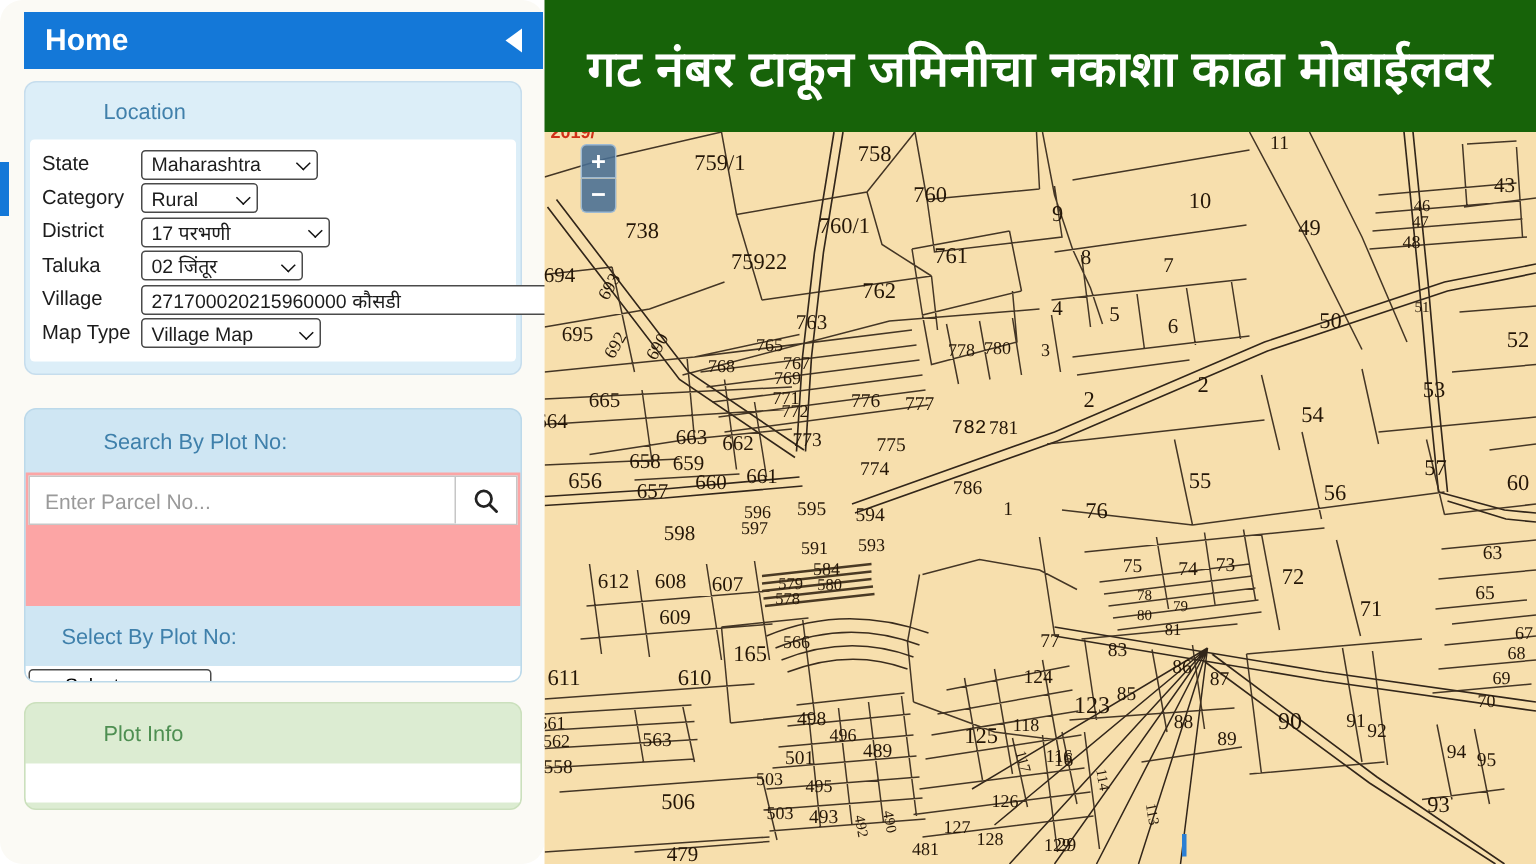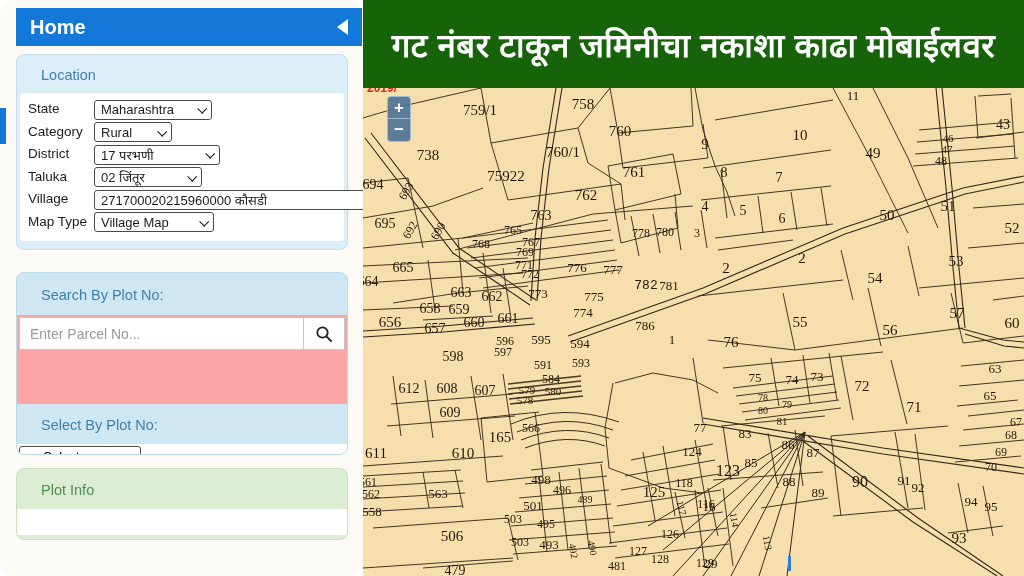--- a/index.html
+++ b/index.html
@@ -7,21 +7,21 @@
        font-family:"Liberation Sans",sans-serif;}
   
   .sidebar{position:absolute;left:0;top:0;width:363px;height:576px;background:#fbfaf5;border-radius:15px;}
   .home-bar{position:absolute;left:16px;top:8px;width:346px;height:38px;background:#1478d8;
             color:#fff;display:flex;align-items:center;justify-content:space-between;
             padding:0 14px;box-sizing:border-box;font-size:20px;font-weight:bold;}
   .tri-left{width:0;height:0;border-top:8px solid transparent;border-bottom:8px solid transparent;
             border-right:11px solid #ffffff;cursor:pointer;}
   .edge-tab{position:absolute;left:0;top:108px;width:6px;height:36px;background:#1478d8;}
   .panel{position:absolute;left:16px;box-sizing:border-box;border-radius:8px;}
-  .p-h{font-size:14.5px;}
+  .p-h{font-size:14.5px;margin-left:28px;}
   
   .p-loc{top:54px;width:332px;height:196px;background:#dceef8;border:1px solid #c6dded;}
   .p-loc .p-h{color:#4180ab;padding:12px 0 10px 24px;}
   .loc-form{background:#fff;margin:0 3px;border-radius:3px;padding:4px 0 6px 4px;height:148px;box-sizing:border-box;}
   .row{display:flex;align-items:center;margin:2.5px 0 2.5px 4px;font-size:13.5px;color:#1c1c1c;}
   .row .lab{width:66px;flex:none;line-height:1.05;}
   .fsel{display:inline-flex;align-items:center;justify-content:space-between;border:1px solid #4a4a4a;
         border-radius:3px;background:#fff;height:20px;padding:0 6px;box-sizing:border-box;
         font-size:13px;cursor:pointer;white-space:nowrap;overflow:hidden;flex:none;}
   .chev{flex:none;width:6px;height:6px;border-right:1.7px solid #111;border-bottom:1.7px solid #111;
@@ -261,21 +261,21 @@
         <span class="lbl" style="left: 510px; top: 65px; font-size: 15px; transform: translate(-50%, -50%);">49</span>
         <span class="lbl" style="left: 585px; top: 50px; font-size: 11px; transform: translate(-50%, -50%);">46</span>
         <span class="lbl" style="left: 584px; top: 61px; font-size: 11px; transform: translate(-50%, -50%);">47</span>
         <span class="lbl" style="left: 578px; top: 73px; font-size: 12px; transform: translate(-50%, -50%);">48</span>
         <span class="lbl" style="left: 640px; top: 37px; font-size: 14px; transform: translate(-50%, -50%);">43</span>
         <span class="lbl" style="left: 361px; top: 85px; font-size: 14px; transform: translate(-50%, -50%);">8</span>
         <span class="lbl" style="left: 416px; top: 90px; font-size: 14px; transform: translate(-50%, -50%);">7</span>
         <span class="lbl" style="left: 342px; top: 119px; font-size: 14px; transform: translate(-50%, -50%);">4</span>
         <span class="lbl" style="left: 380px; top: 123px; font-size: 14px; transform: translate(-50%, -50%);">5</span>
         <span class="lbl" style="left: 419px; top: 131px; font-size: 14px; transform: translate(-50%, -50%);">6</span>
-        <span class="lbl" style="left: 585px; top: 118px; font-size: 15px; transform: translate(-50%, -50%); text-align: center;">51</span>
+        <span class="lbl" style="left: 585px; top: 118px; font-size: 10px; transform: translate(-50%, -50%); text-align: center;">51</span>
         <span class="lbl" style="left: 524px; top: 127px; font-size: 15px; transform: translate(-50%, -50%);">50</span>
         <span class="lbl" style="left: 649px; top: 140px; font-size: 15px; transform: translate(-50%, -50%);">52</span>
         <span class="lbl" style="left: 363px; top: 180px; font-size: 15px; transform: translate(-50%, -50%);">2</span>
         <span class="lbl" style="left: 439px; top: 170px; font-size: 15px; transform: translate(-50%, -50%);">2</span>
         <span class="lbl" style="left: 593px; top: 173px; font-size: 15px; transform: translate(-50%, -50%);">53</span>
         <span class="lbl" style="left: 512px; top: 190px; font-size: 15px; transform: translate(-50%, -50%);">54</span>
         <span class="lbl" style="left: 40px; top: 180px; font-size: 14px; transform: translate(-50%, -50%);">665</span>
         <span class="lbl" style="left: 5px; top: 194px; font-size: 14px; transform: translate(-50%, -50%);">664</span>
         <span class="lbl" style="left: 98px; top: 205px; font-size: 14px; transform: translate(-50%, -50%);">663</span>
         <span class="lbl" style="left: 129px; top: 209px; font-size: 14px; transform: translate(-50%, -50%);">662</span>
@@ -353,21 +353,21 @@
         <span class="lbl" style="left: 92px; top: 483px; font-size: 14px; transform: translate(-50%, -50%);">479</span>
         <span class="lbl" style="left: 178px; top: 391px; font-size: 13px; transform: translate(-50%, -50%);">498</span>
         <span class="lbl" style="left: 199px; top: 402px; font-size: 12px; transform: translate(-50%, -50%);">496</span>
         <span class="lbl" style="left: 170px; top: 417px; font-size: 13px; transform: translate(-50%, -50%);">501</span>
         <span class="lbl" style="left: 150px; top: 431px; font-size: 12px; transform: translate(-50%, -50%);">503</span>
         <span class="lbl" style="left: 183px; top: 436px; font-size: 12px; transform: translate(-50%, -50%);">495</span>
         <span class="lbl" style="left: 157px; top: 454px; font-size: 12px; transform: translate(-50%, -50%);">503</span>
         <span class="lbl" style="left: 186px; top: 456px; font-size: 13px; transform: translate(-50%, -50%);">493</span>
         <span class="lbl" style="left: 210px; top: 463px; font-size: 10px; transform: translate(-50%, -50%) rotate(80deg);">492</span>
         <span class="lbl" style="left: 229px; top: 460px; font-size: 10px; transform: translate(-50%, -50%) rotate(80deg);">490</span>
-        <span class="lbl" style="left: 222px; top: 412px; font-size: 10px; transform: translate(-50%, -50%);">489</span>
+        <span class="lbl" style="left: 222px; top: 412px; font-size: 13px; transform: translate(-50%, -50%);">489</span>
         <span class="lbl" style="left: 291px; top: 404px; font-size: 15px; transform: translate(-50%, -50%);">125</span>
         <span class="lbl" style="left: 329px; top: 363px; font-size: 13px; transform: translate(-50%, -50%);">124</span>
         <span class="lbl" style="left: 317px; top: 383px; font-size: 16px; transform: translate(-50%, -50%); margin-left: 48px;">123</span>
         <span class="lbl" style="left: 321px; top: 395px; font-size: 12px; transform: translate(-50%, -50%);">118</span>
         <span class="lbl" style="left: 343px; top: 416px; font-size: 12px; transform: translate(-50%, -50%);">116</span>
         <span class="lbl" style="left: 318px; top: 420px; font-size: 10px; transform: translate(-50%, -50%) rotate(75deg);">117</span>
         <span class="lbl" style="left: 307px; top: 446px; font-size: 12px; transform: translate(-50%, -50%);">126</span>
         <span class="lbl" style="left: 275px; top: 463px; font-size: 12px; transform: translate(-50%, -50%);">127</span>
         <span class="lbl" style="left: 297px; top: 471px; font-size: 12px; transform: translate(-50%, -50%);">128</span>
         <span class="lbl" style="left: 342px; top: 475px; font-size: 12px; transform: translate(-50%, -50%);">129</span>

